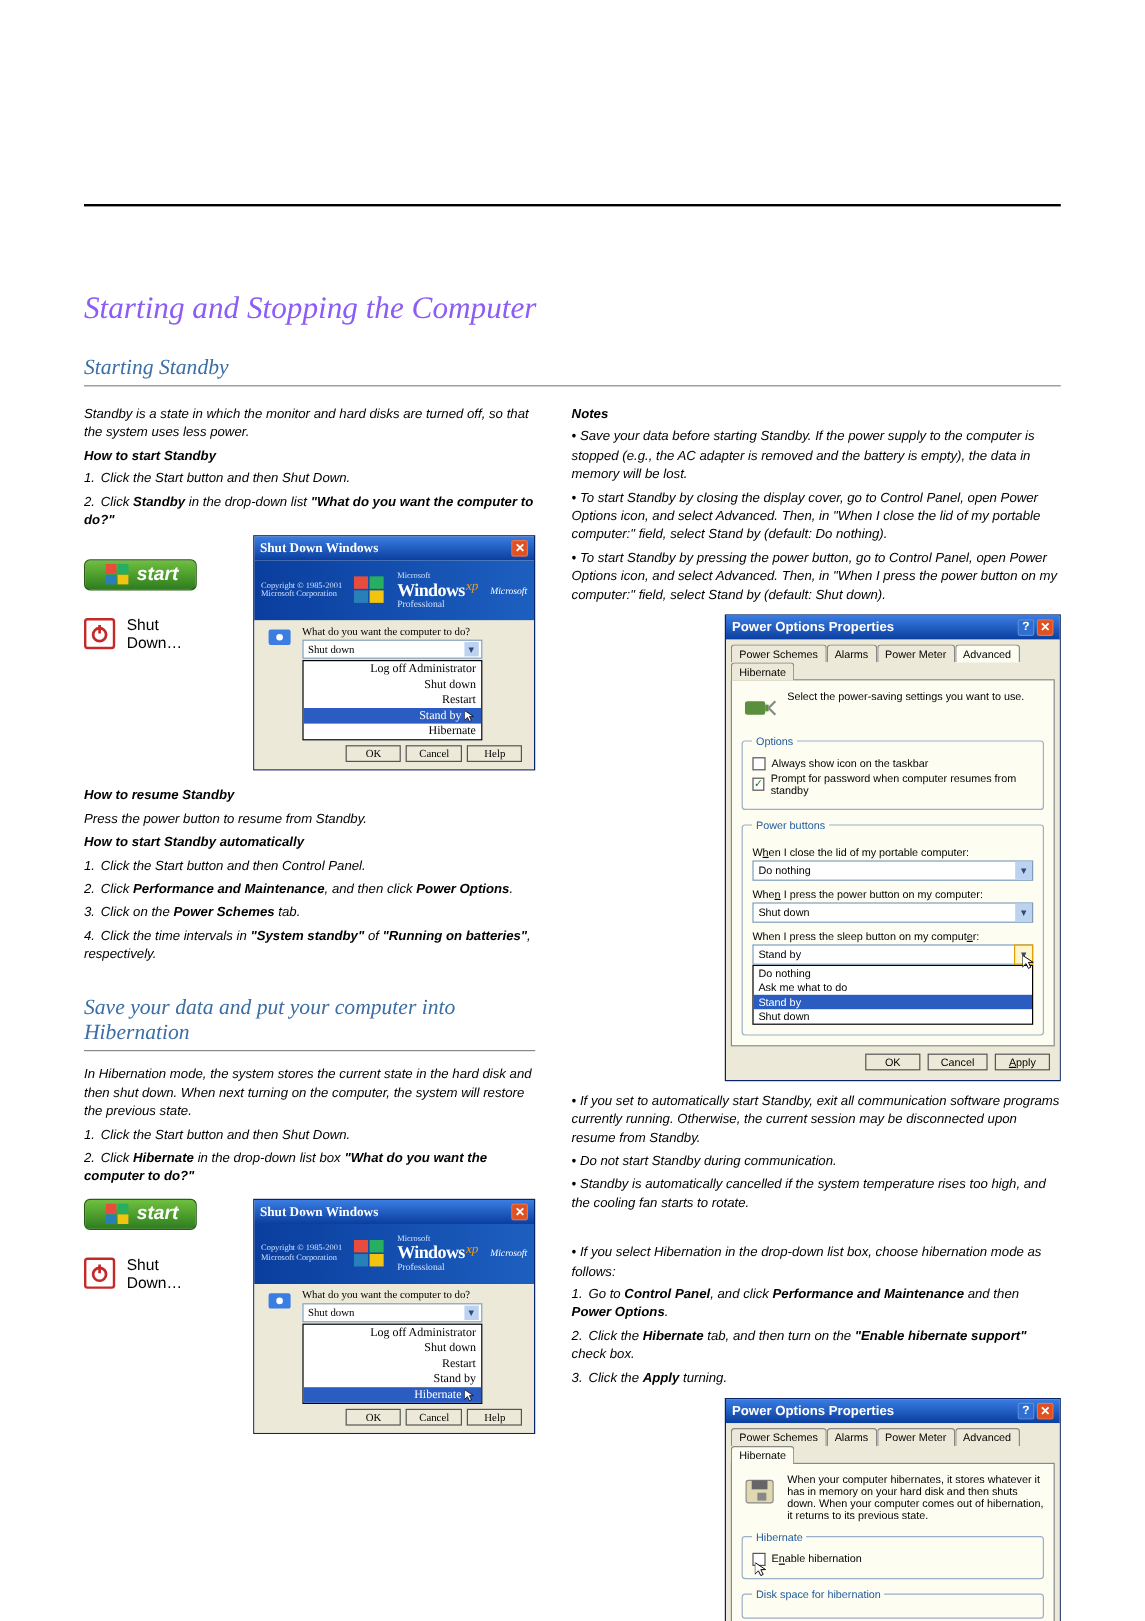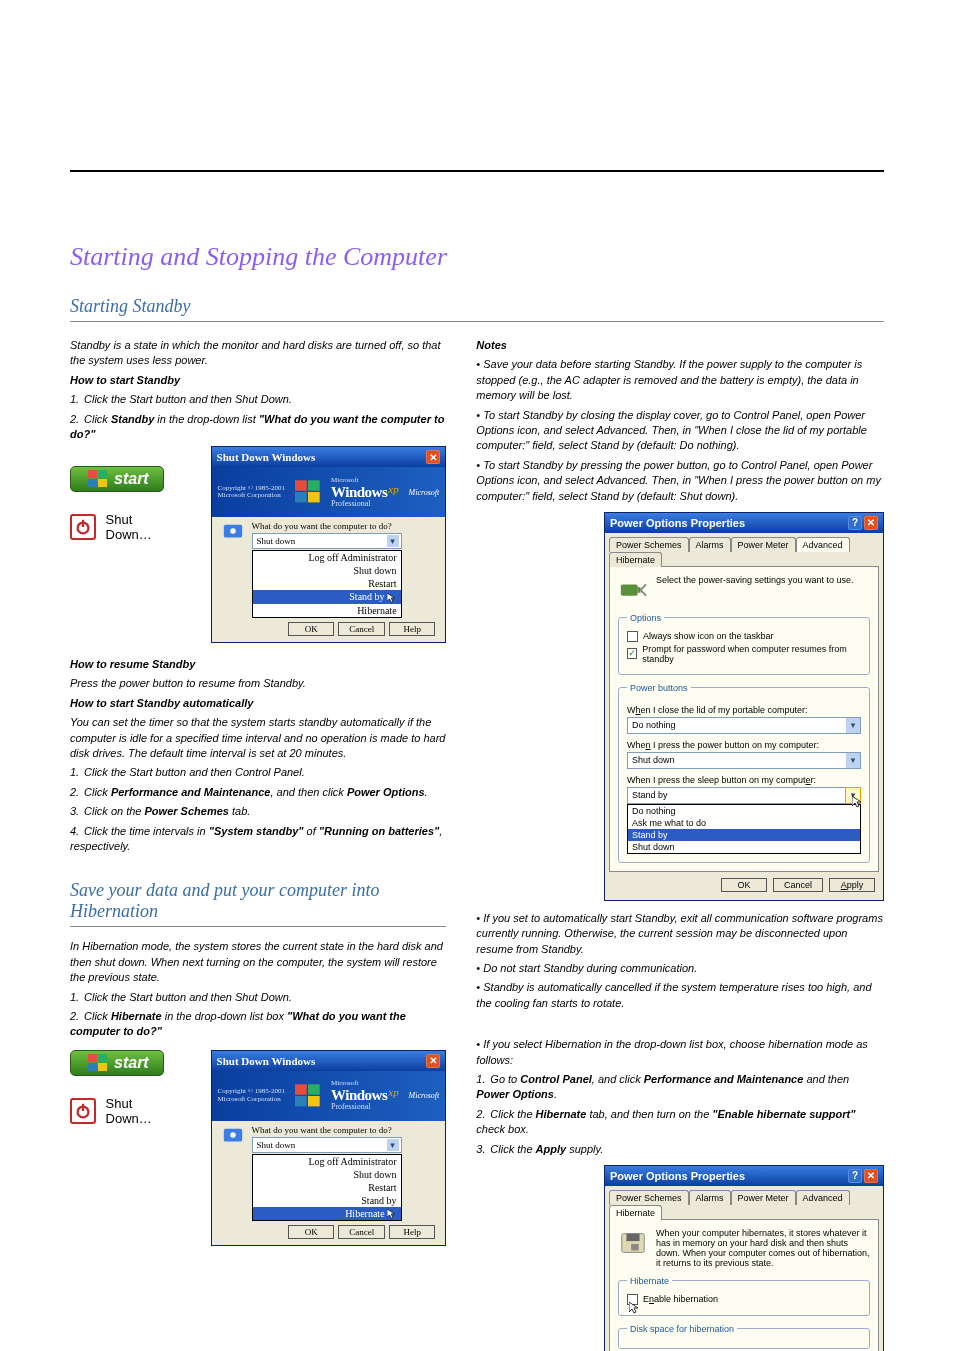--- a/index.html
+++ b/index.html
@@ -217,21 +217,20 @@
               </div>
             </div>
           </div>
         </div>
       </div>
 
       <p class="para" style="margin-top:14px;"><b>How to resume Standby</b></p>
       <p class="para">Press the power button to resume from Standby.</p>
 
       <p class="para"><b>How to start Standby automatically</b></p>
-      <p class="para">You can set the timer so that the system starts standby automatically if the computer is idle for a specified time interval and no operation is made to hard disk drives. The default time interval is set at 20 minutes.</p>
       <p class="para"><span class="step">1.</span><span>Click the Start button and then Control Panel.</span></p>
       <p class="para"><span class="step">2.</span><span>Click </span><b>Performance and Maintenance</b><span>, and then click </span><b>Power Options</b><span>.</span></p>
       <p class="para"><span class="step">3.</span><span>Click on the </span><b>Power Schemes</b><span> tab.</span></p>
       <p class="para"><span class="step">4.</span><span>Click the time intervals in </span><b>"System standby"</b><span> of </span><b>"Running on batteries"</b><span>, respectively.</span></p>
 
       <div class="subtitle" style="margin-top:26px;">Save your data and put your computer into Hibernation</div>
       <p class="para">In Hibernation mode, the system stores the current state in the hard disk and then shut down. When next turning on the computer, the system will restore the previous state.</p>
       <p class="para"><span class="step">1.</span><span>Click the Start button and then Shut Down.</span></p>
       <p class="para"><span class="step">2.</span><span>Click </span><b>Hibernate</b><span> in the drop-down list box </span><b>"What do you want the computer to do?"</b></p>
 
@@ -392,21 +391,21 @@
         </div>
       </div>
 
       <p class="para" style="margin-top:10px;">• <span>If you set to automatically start Standby, exit all communication software programs currently running. Otherwise, the current session may be disconnected upon resume from Standby.</span></p>
       <p class="para">• <span>Do not start Standby during communication.</span></p>
       <p class="para">• <span>Standby is automatically cancelled if the system temperature rises too high, and the cooling fan starts to rotate.</span></p>
 
       <p class="para" style="margin-top:26px;">• <span>If you select Hibernation in the drop-down list box, choose hibernation mode as follows:</span></p>
       <p class="para"><span class="step">1.</span><span>Go to </span><b>Control Panel</b><span>, and click </span><b>Performance and Maintenance</b><span> and then </span><b>Power Options</b><span>.</span></p>
       <p class="para"><span class="step">2.</span><span>Click the </span><b>Hibernate</b><span> tab, and then turn on the </span><b>"Enable hibernate support"</b><span> check box.</span></p>
-      <p class="para"><span class="step">3.</span><span>Click the </span><b>Apply</b><span> supply.</span></p>
+      <p class="para"><span class="step">3.</span><span>Click the </span><b>Apply</b><span> turning.</span></p>
 
       <div class="xp-dlg pop" style="margin:8px 0 0 auto;">
         <div class="xp-title">
           <span class="ttl">Power Options Properties</span>
           <div class="btns">
               <div class="titlebtn help">?</div>
               <div class="titlebtn close">✕</div>
             </div>
         </div>
         <div class="pop-body">

